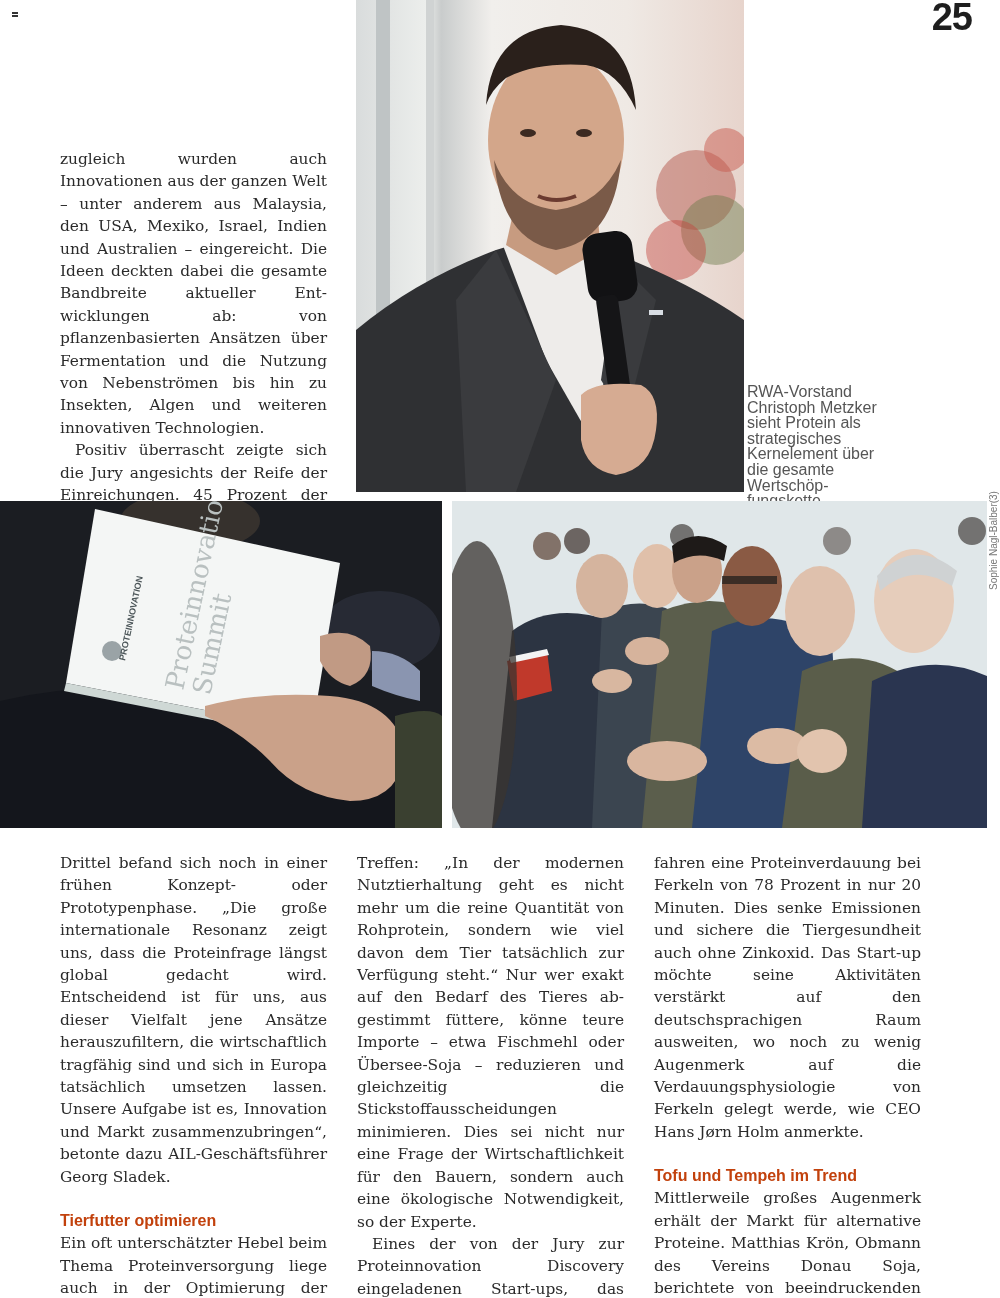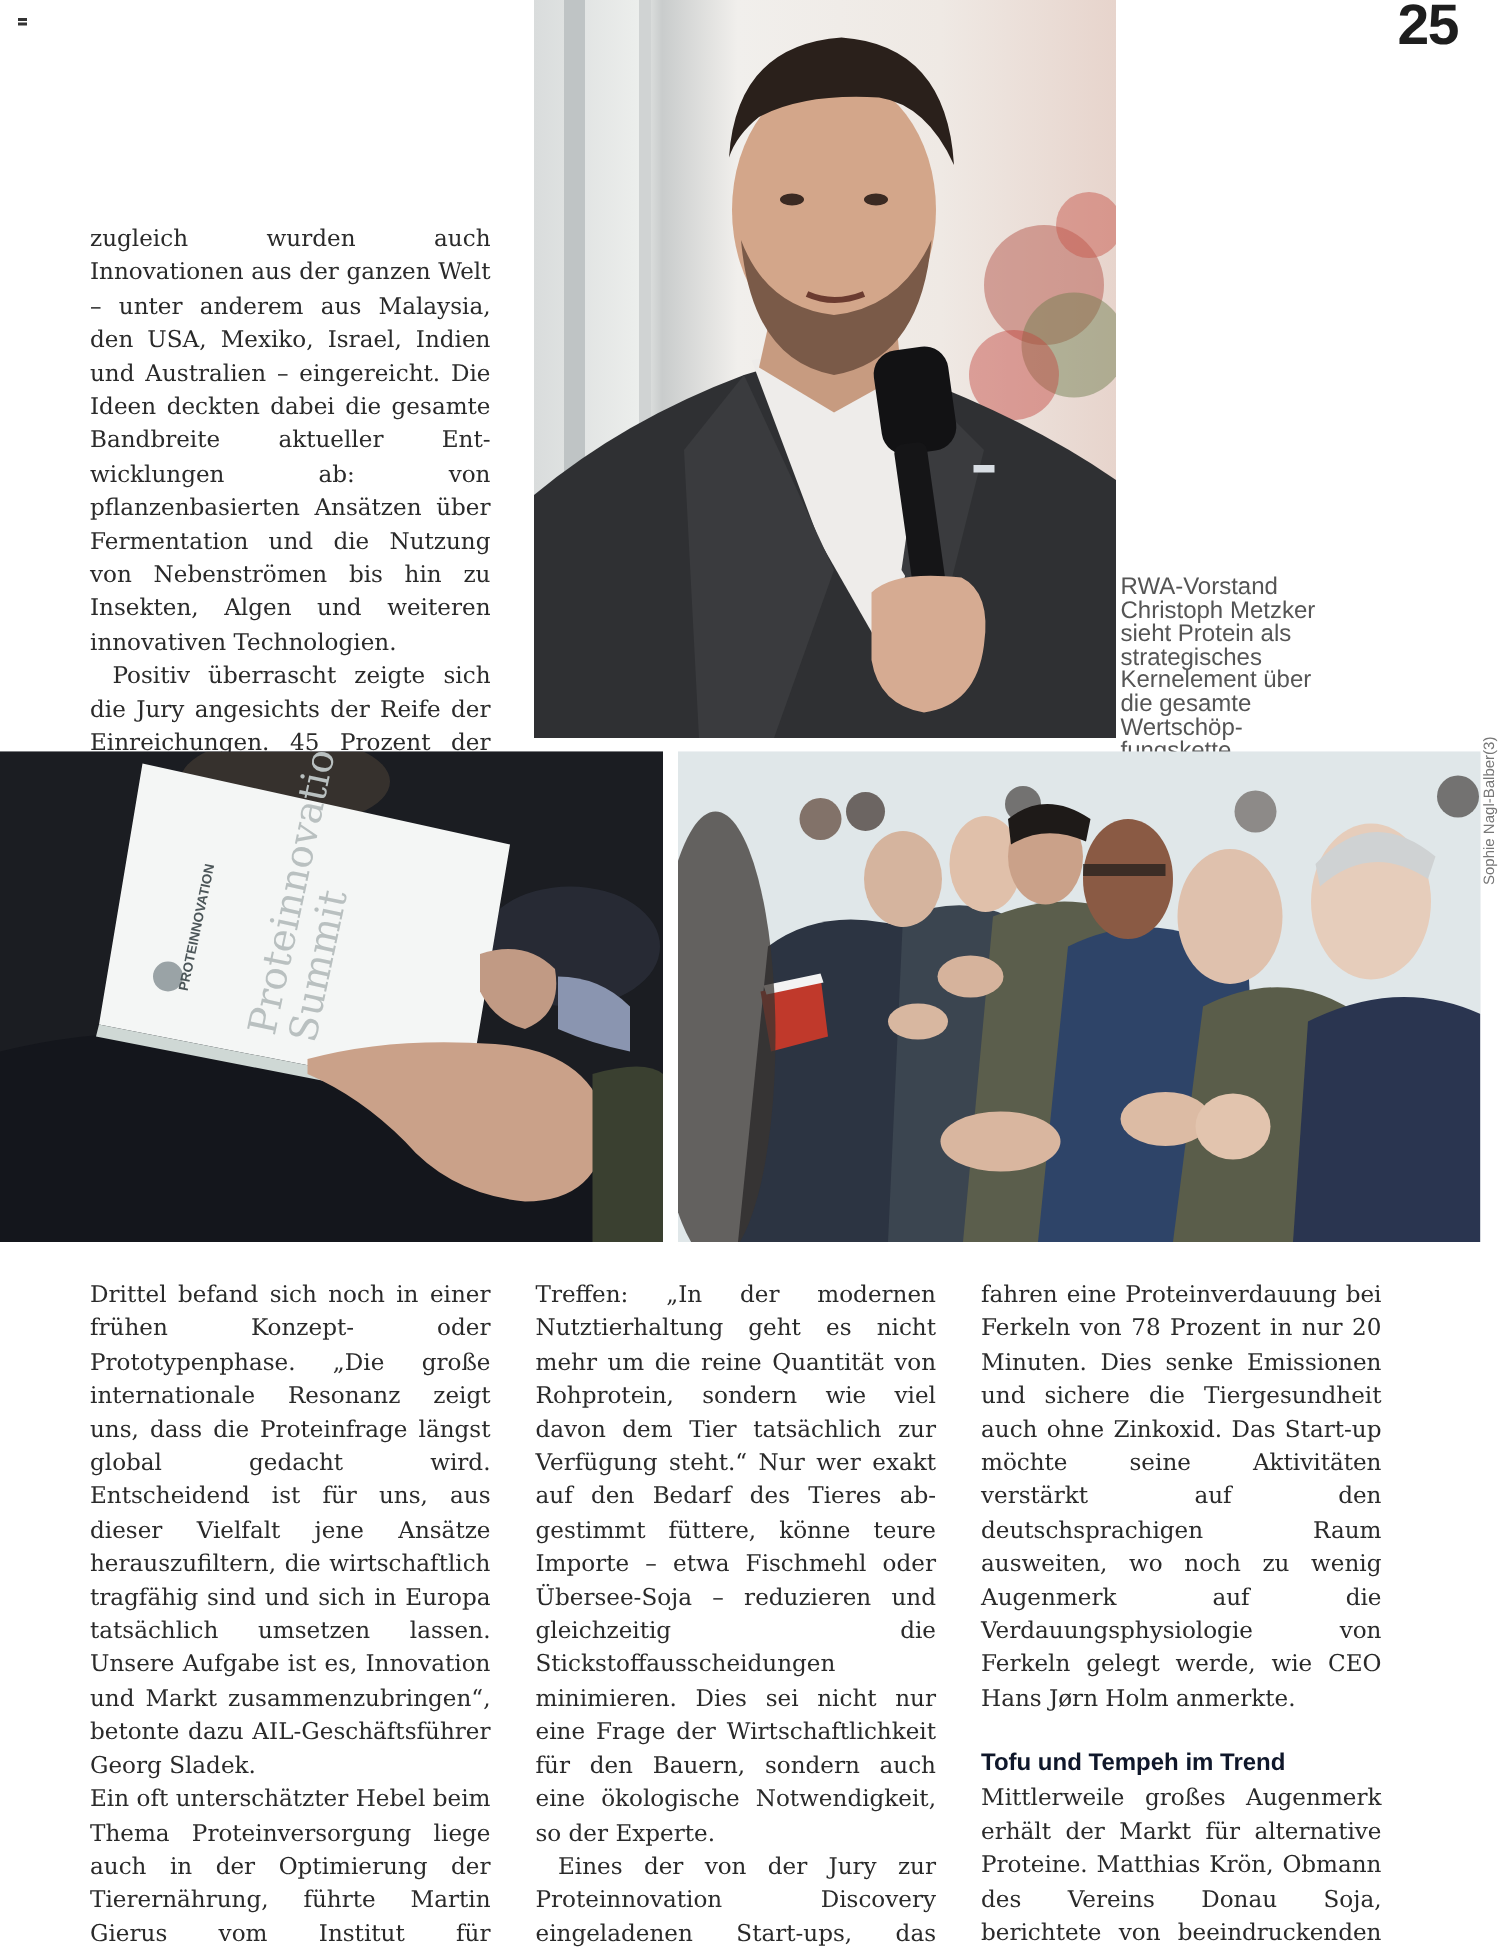--- a/index.html
+++ b/index.html
@@ -2,21 +2,21 @@
 <html><head>
 <meta charset="utf-8">
 <style>
   html, body { margin:0; padding:0; background:#ffffff; }
   body { width:1000px; height:1298px; position:relative; overflow:hidden; font-family:"DejaVu Serif", serif; color:#2a2a2a; }
   .menu-mark { position:absolute; left:12px; top:12px; width:6px; height:5px; border-top:2px solid #333; border-bottom:2px solid #333; box-sizing:border-box; }
   .page-number { position:absolute; right:28px; top:-4px; font-family:"Liberation Sans", sans-serif; font-size:38px; font-weight:bold; color:#1e1e1e; letter-spacing:-1px; }
   .col { position:absolute; font-size:15.4px; line-height:22.4px; text-align:justify; hyphens:manual; }
   .col p { margin:0; }
   .col p.indent { text-indent:15px; }
-  .col h3 { font-family:"Liberation Sans", sans-serif; font-size:16px; font-weight:bold; margin:22px 0 0 0; line-height:22px; color:#0f172a; text-align:left; }
+  .col h3 { font-family:"Liberation Sans", sans-serif; font-size:16px; font-weight:bold; margin:22px 0 0 0; line-height:22px; color:#c2410c; text-align:left; }
   .photo { position:absolute; overflow:hidden; }
   .caption { position:absolute; left:747px; top:384px; width:130px; font-family:"Liberation Sans", sans-serif; font-size:16px; line-height:15.6px; color:#555; }
   .credit { position:absolute; left:988px; top:500px; font-family:"Liberation Sans", sans-serif; font-size:10px; color:#777; writing-mode:vertical-rl; transform:rotate(180deg); white-space:nowrap; height:90px; }
 </style>
 </head>
 <body>
 
 <div class="menu-mark"></div>
 <div class="page-number">25</div>
 
@@ -128,20 +128,21 @@
     <polygon points="57,156 95,148 97,154 59,162" fill="#f3f3f3"></polygon>
 
     <ellipse cx="25" cy="190" rx="40" ry="150" fill="#3a3430" opacity="0.75"></ellipse>
   </svg>
 </div>
 
 <div class="credit">Sophie Nagl-Balber(3)</div>
 
 <div class="col" style="left:60px; top:852px; width:267px;">
   <p>Drittel befand sich noch in einer frü­hen Konzept- oder Prototypenphase. „Die große internationale Resonanz zeigt uns, dass die Proteinfrage längst global gedacht wird. Entscheidend ist für uns, aus dieser Vielfalt jene An­sätze herauszufiltern, die wirtschaft­lich tragfähig sind und sich in Europa tatsächlich umsetzen lassen. Unsere Aufgabe ist es, Innovation und Markt zusammenzubringen“, betonte dazu AIL-Geschäftsführer Georg Sladek.</p>
+  <h3>Tierfutter optimieren</h3>
   <p>Ein oft unterschätzter Hebel beim Thema Proteinversorgung liege auch in der Optimierung der Tierernäh­rung, führte Martin Gierus vom Insti­tut für Tierernährung an der Univer­sität für Bodenkultur (BOKU) ins</p>
 </div>
 
 <div class="col" style="left:357px; top:852px; width:267px;">
   <p>Treffen: „In der modernen Nutztier­haltung geht es nicht mehr um die reine Quantität von Rohprotein, son­dern wie viel davon dem Tier tatsäch­lich zur Verfügung steht.“ Nur wer exakt auf den Bedarf des Tieres ab­gestimmt füttere, könne teure Impor­te – etwa Fischmehl oder Übersee-Soja – reduzieren und gleichzeitig die Stickstoffausscheidungen minimie­ren. Dies sei nicht nur eine Frage der Wirtschaftlichkeit für den Bauern, sondern auch eine ökologische Not­wendigkeit, so der Experte.</p>
   <p class="indent">Eines der von der Jury zur Protein­novation Discovery eingeladenen Start-ups, das dänische Unterneh­men TripleA, beschäftigt sich genau mit dieser Herausforderung und er­möglicht mittels patentiertem Ver-</p>
 </div>
 
 <div class="col" style="left:654px; top:852px; width:267px;">
   <p>fahren eine Proteinverdauung bei Ferkeln von 78 Prozent in nur 20 Mi­nuten. Dies senke Emissionen und sichere die Tiergesundheit auch ohne Zinkoxid. Das Start-up möchte seine Aktivitäten verstärkt auf den deutschsprachigen Raum ausweiten, wo noch zu wenig Augenmerk auf die Verdauungsphysiologie von Ferkeln gelegt werde, wie CEO Hans Jørn Holm anmerkte.</p>

